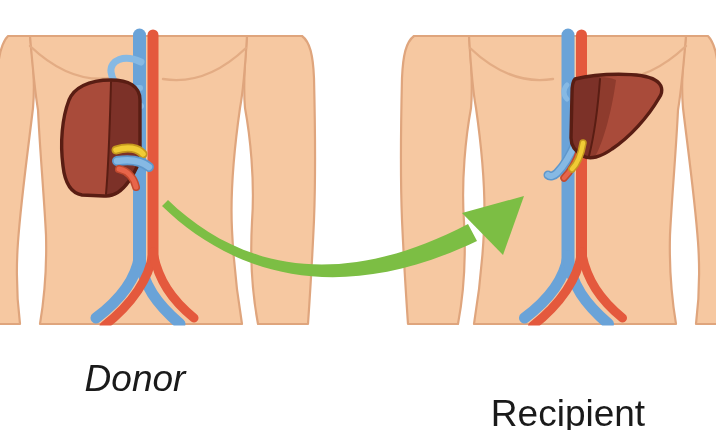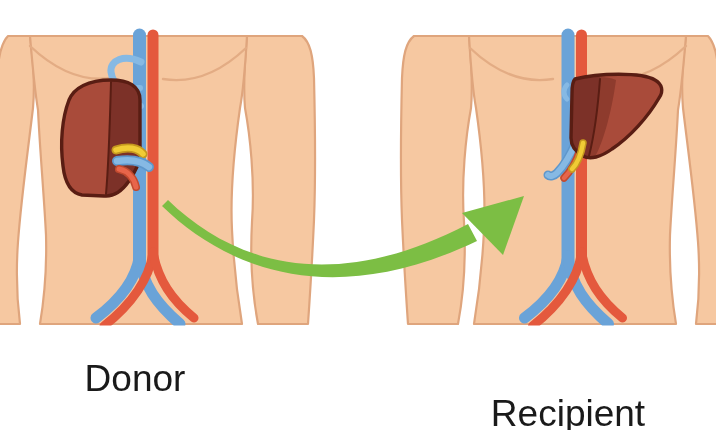--- a/index.html
+++ b/index.html
@@ -91,15 +91,15 @@
     </g>
 
     <rect x="0" y="325.5" width="716" height="105" fill="#ffffff"></rect>
 
     <g>
       <path fill="#7CBE44" d="M 168,200 C 232,262 330,296 468,224 L 477,241 C 332,310 228,270 162,206 Z"></path>
       <polygon fill="#7CBE44" points="524,196 503,255 462,213"></polygon>
     </g>
   </svg>
 
-  <div class="caption" style="left:135px;">Donor</div>
+  <div class="caption" style="left:135px;font-style:italic;">Donor</div>
   <div class="caption" style="left:568px;margin-top:35px;">Recipient</div>
 </div>
 
 </body></html>

